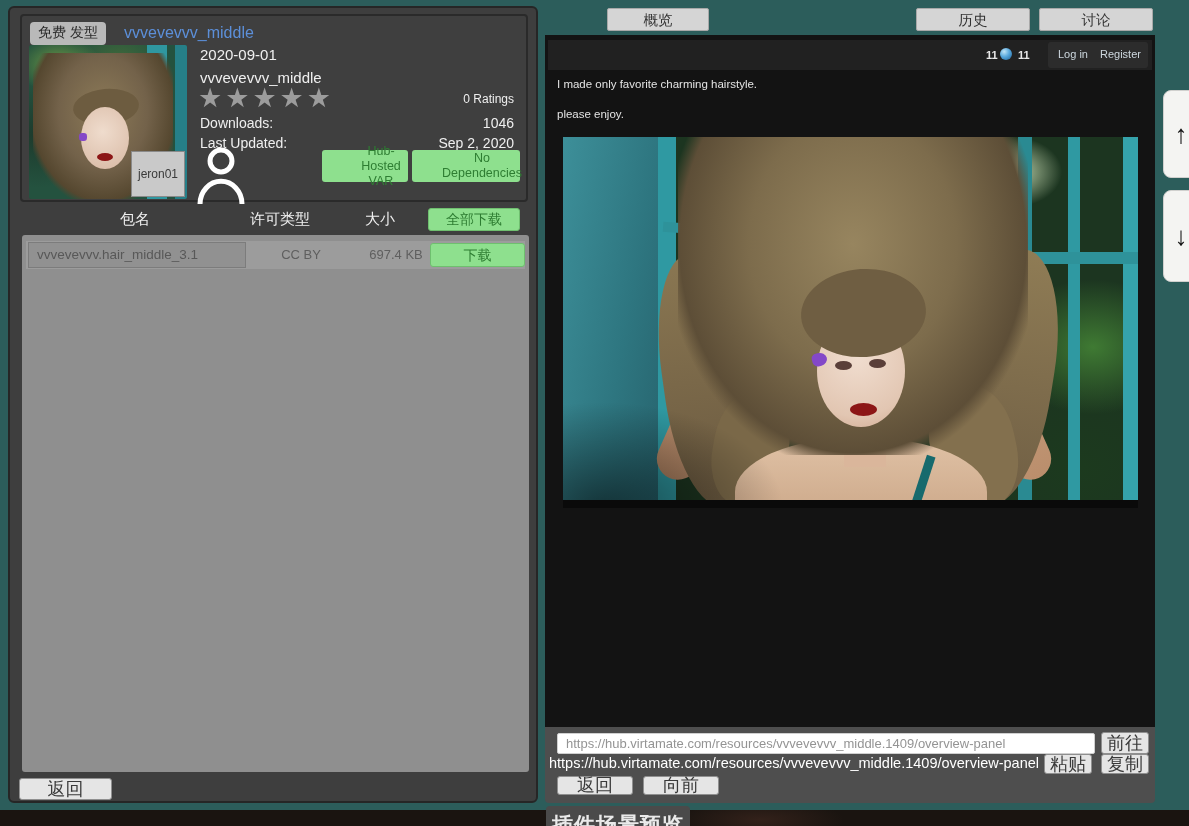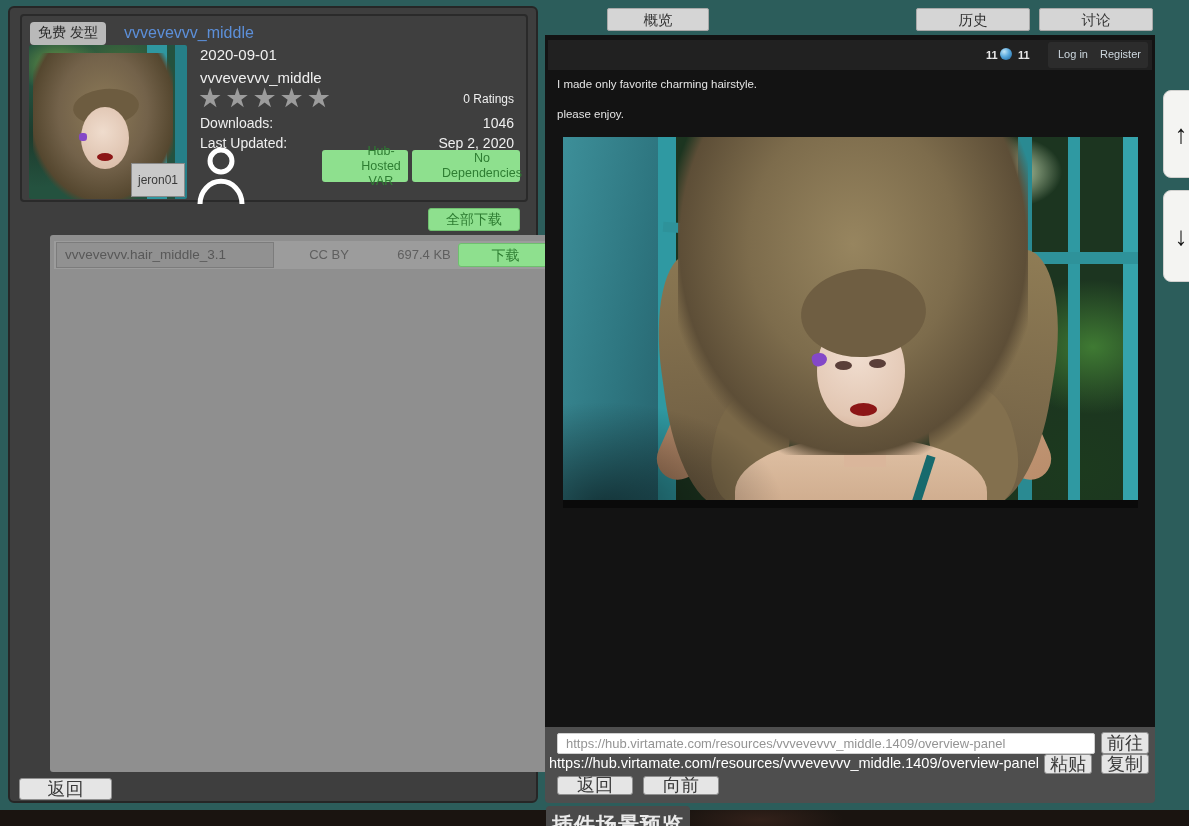--- a/index.html
+++ b/index.html
@@ -28,21 +28,21 @@
                 radial-gradient(80px 70px at 10px 90px, #1d3a2c 0%, transparent 75%); }
   .thumb .t-hair { position:absolute; left:4px; top:8px; width:140px; height:146px;
      background:radial-gradient(ellipse at 50% 40%, #8d7b58 0%, #73624a 45%, #55472f 72%, transparent 78%); }
   .thumb .t-face { position:absolute; left:52px; top:62px; width:48px; height:62px; border-radius:50%;
      background:radial-gradient(circle at 45% 40%, #efdccd 0%, #dcbfab 80%); }
   .thumb .t-bangs { position:absolute; left:44px; top:44px; width:66px; height:36px; border-radius:50%;
      background:#6d5c40; transform:rotate(-5deg); }
   .thumb .t-lips { position:absolute; left:68px; top:108px; width:16px; height:8px; border-radius:50%; background:#8c1616; }
   .thumb .t-mark { position:absolute; left:50px; top:88px; width:8px; height:8px; border-radius:40%; background:#8448c8; }
   .thumb-author { position:absolute; right:2px; bottom:2px; background:#c9c9c9; color:#3a3a3a;
-    font-size:12px; padding:9px 6px; border:1px solid #8a8a8a; }
+    font-size:12px; padding:15px 6px; border:1px solid #8a8a8a; }
 
   .meta-date { position:absolute; left:178px; top:30px; color:#efefef; font-size:15px; }
   .meta-name { position:absolute; left:178px; top:53px; color:#efefef; font-size:15px; }
   .stars { position:absolute; left:176px; top:66px; color:#9c9c9c; font-size:27px; letter-spacing:3px; }
   .ratings { position:absolute; right:12px; top:76px; color:#efefef; font-size:12px; }
   .dl-label { position:absolute; left:178px; top:99px; color:#efefef; font-size:14px; }
   .dl-value { position:absolute; right:12px; top:99px; color:#efefef; font-size:14px; }
   .lu-label { position:absolute; left:178px; top:119px; color:#efefef; font-size:14px; }
   .lu-value { position:absolute; right:12px; top:119px; color:#efefef; font-size:14px; }
   .person-icon { position:absolute; left:170px; top:126px; width:58px; height:62px; }
@@ -53,21 +53,21 @@
   .gbadge.b2 { left:390px; width:108px; height:32px; }
 
   .tbl-head { position:absolute; left:0; top:202px; width:530px; height:24px; color:#f0f0f0; font-size:15px; }
   .th-pkg { position:absolute; left:60px; width:130px; text-align:center; }
   .th-lic { position:absolute; left:215px; width:110px; text-align:center; }
   .th-size { position:absolute; left:330px; width:80px; text-align:center; }
   .btn-green { background:#8ee08e; color:#2e7d32; border:1px solid #6fbf6f; border-radius:3px;
     font-size:14px; text-align:center; cursor:pointer; font-family:"Liberation Sans",sans-serif; }
   .dl-all { position:absolute; left:418px; top:200px; width:92px; height:23px; line-height:21px; }
   .list-area { position:absolute; left:12px; top:227px; width:507px; height:537px;
-    background:#8f8f8f; border-radius:3px;margin-left:28px; }
+    background:#8f8f8f; border-radius:3px; }
   .pkg-row { position:absolute; left:4px; top:6px; width:499px; height:28px; background:#9c9c9c; }
   .pkg-cell { position:absolute; left:2px; top:1px; width:218px; height:26px; background:#919191;
     border:1px solid #7c7c7c; color:#585858; font-size:13.5px; line-height:24px; padding-left:8px;
     overflow:hidden; white-space:nowrap; }
   .lic-cell { position:absolute; left:230px; top:0; width:90px; text-align:center; color:#5f5f5f; font-size:13px; line-height:28px; }
   .size-cell { position:absolute; left:325px; top:0; width:90px; text-align:center; color:#5f5f5f; font-size:13px; line-height:28px; }
   .dl-btn { position:absolute; left:404px; top:2px; width:95px; height:24px; line-height:22px; }
   .btn-grey { background:#e5e5e5; color:#3a3a3a; border:1px solid #8f8f8f; border-radius:3px;
     font-size:18px; text-align:center; cursor:pointer; font-family:"Liberation Sans",sans-serif; }
   .back-main { position:absolute; left:9px; top:770px; width:93px; height:22px; line-height:20px; }
@@ -209,20 +209,25 @@
         <circle cx="12" cy="8" r="4.6" fill="none" stroke="#ffffff" stroke-width="2.1"></circle>
         <path d="M3.2 26 a 8.8 9.5 0 0 1 17.6 0" fill="none" stroke="#ffffff" stroke-width="2.1"></path>
       </svg>
 
       <div class="gbadge b1">Hub-Hosted
 VAR</div>
       <div class="gbadge b2">No
 Dependencies</div>
     </div>
 
+    <div class="tbl-head">
+      <span class="th-pkg">包名</span>
+      <span class="th-lic">许可类型</span>
+      <span class="th-size">大小</span>
+    </div>
     <button class="btn-green dl-all">全部下载</button>
 
     <div class="list-area">
       <div class="pkg-row">
         <div class="pkg-cell">vvvevevvv.hair_middle_3.1</div>
         <div class="lic-cell">CC BY</div>
         <div class="size-cell">697.4 KB</div>
         <button class="btn-green dl-btn">下载</button>
       </div>
     </div>

